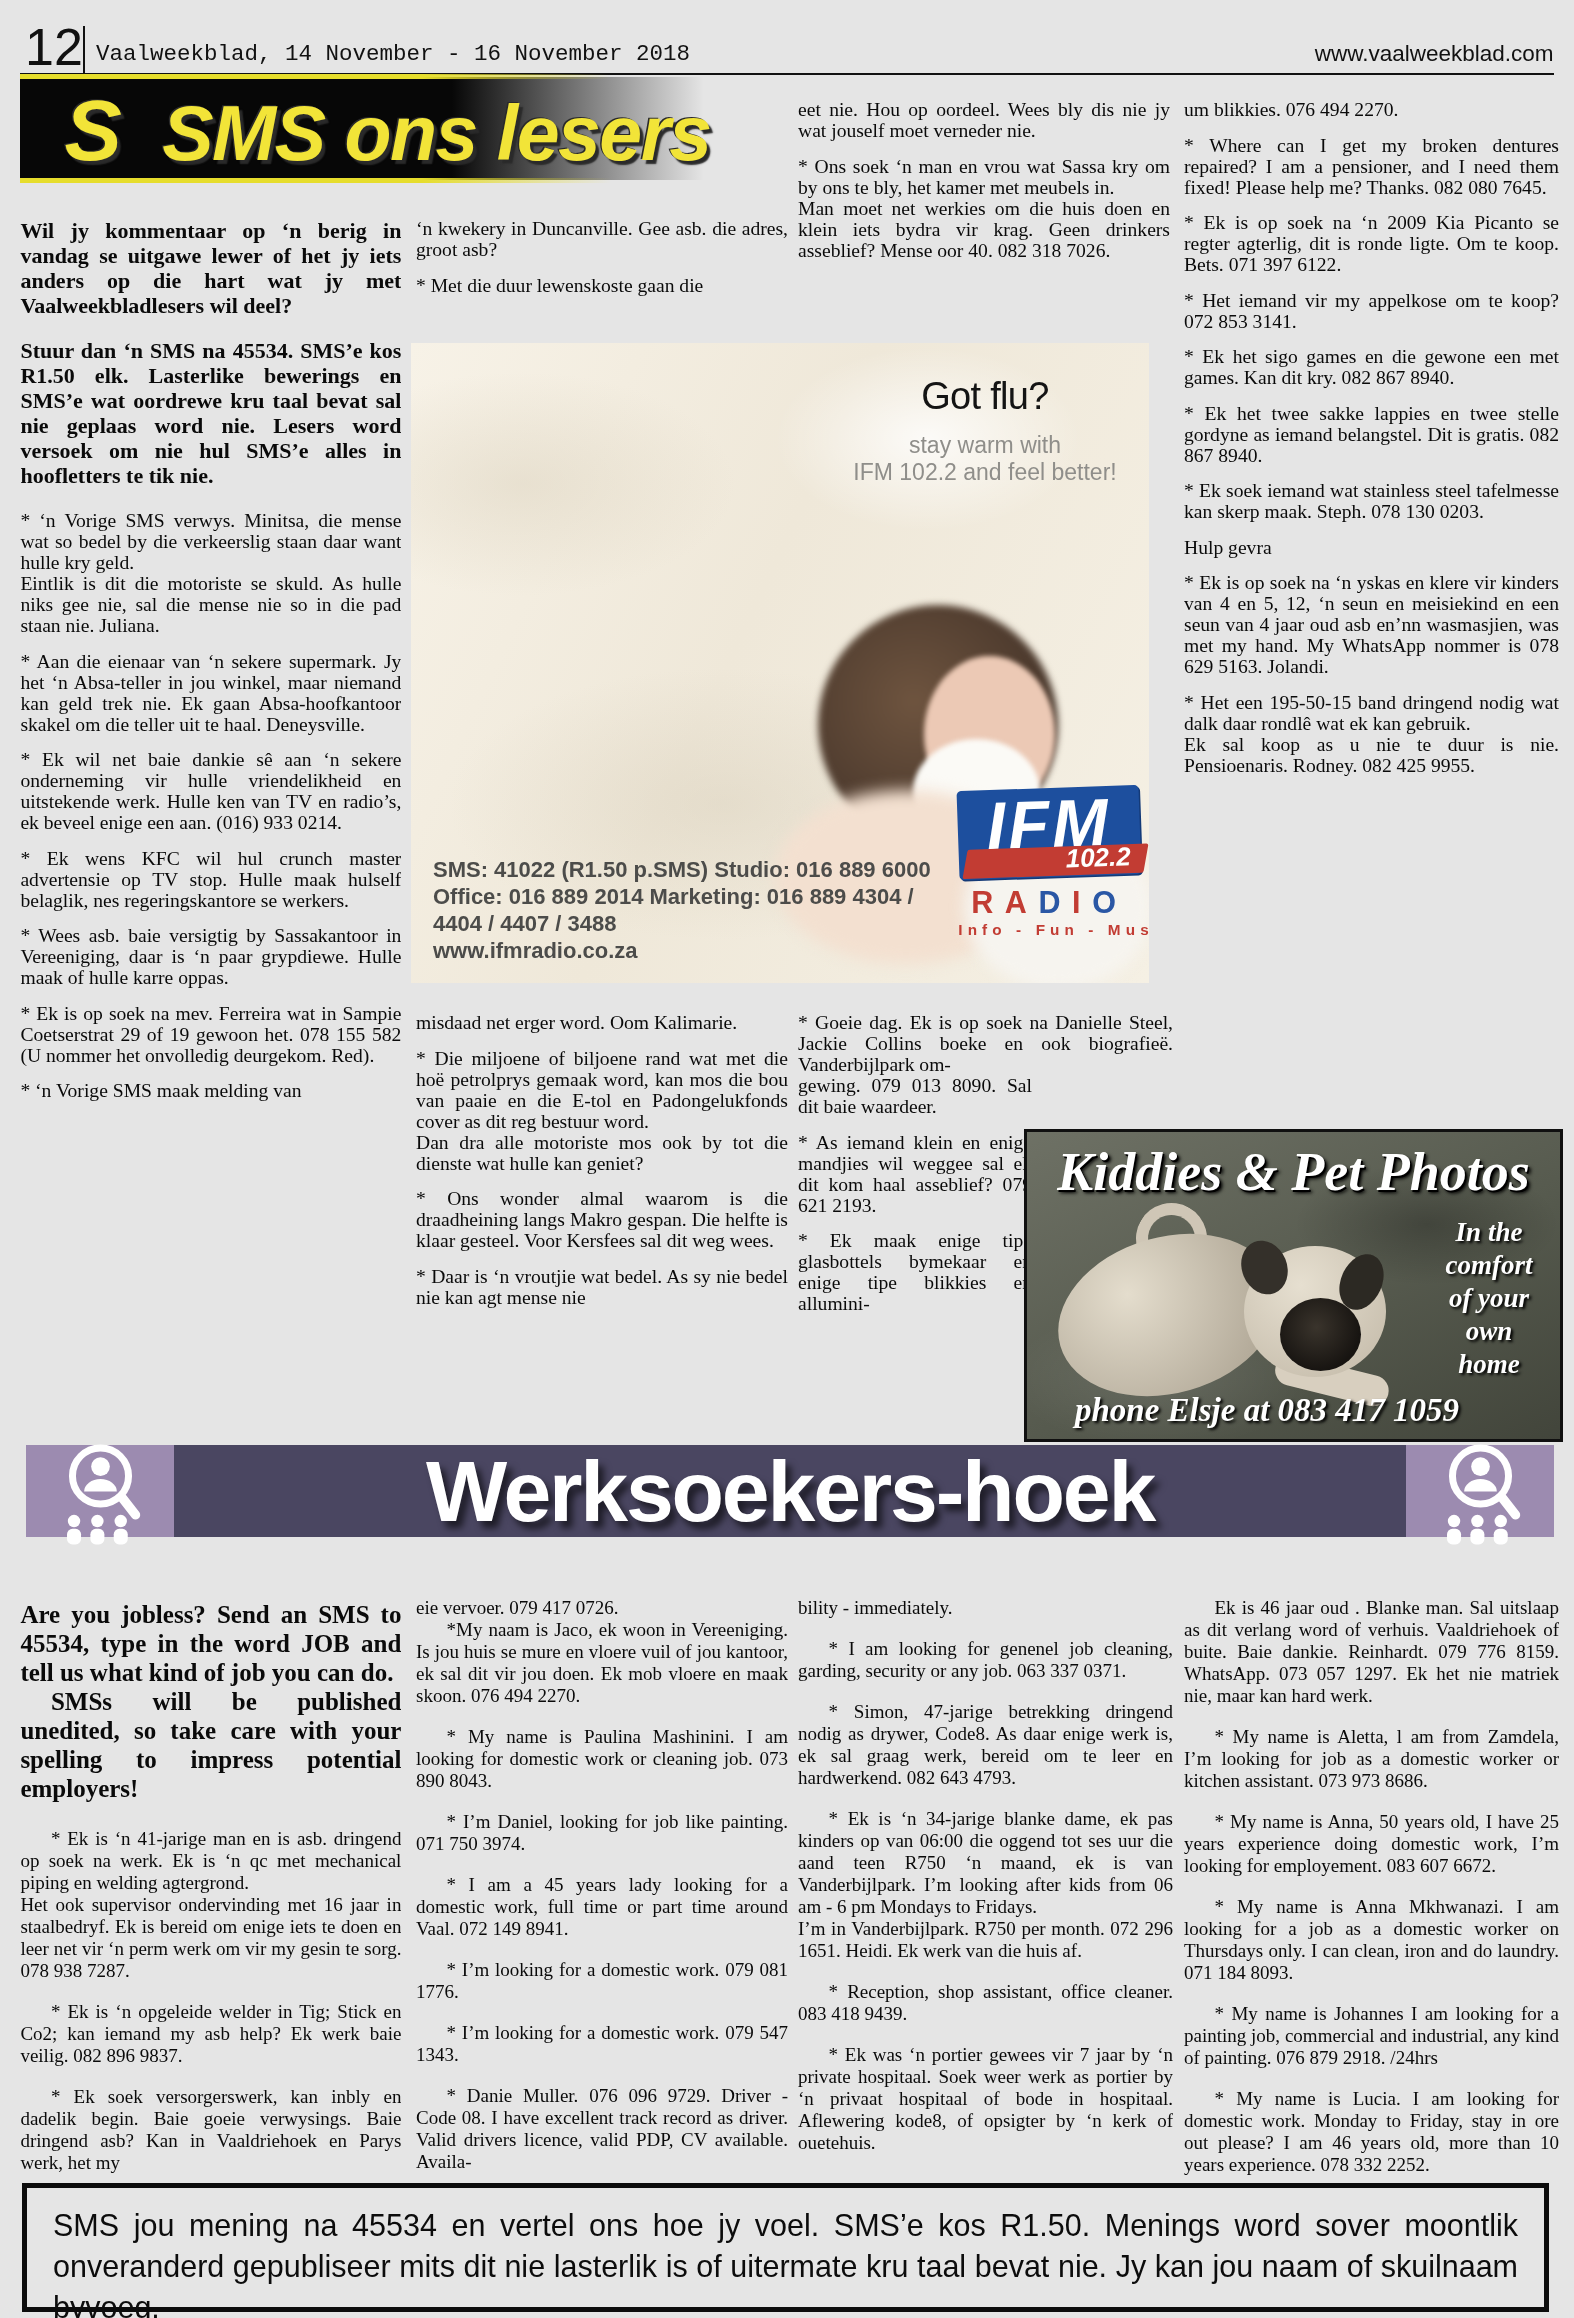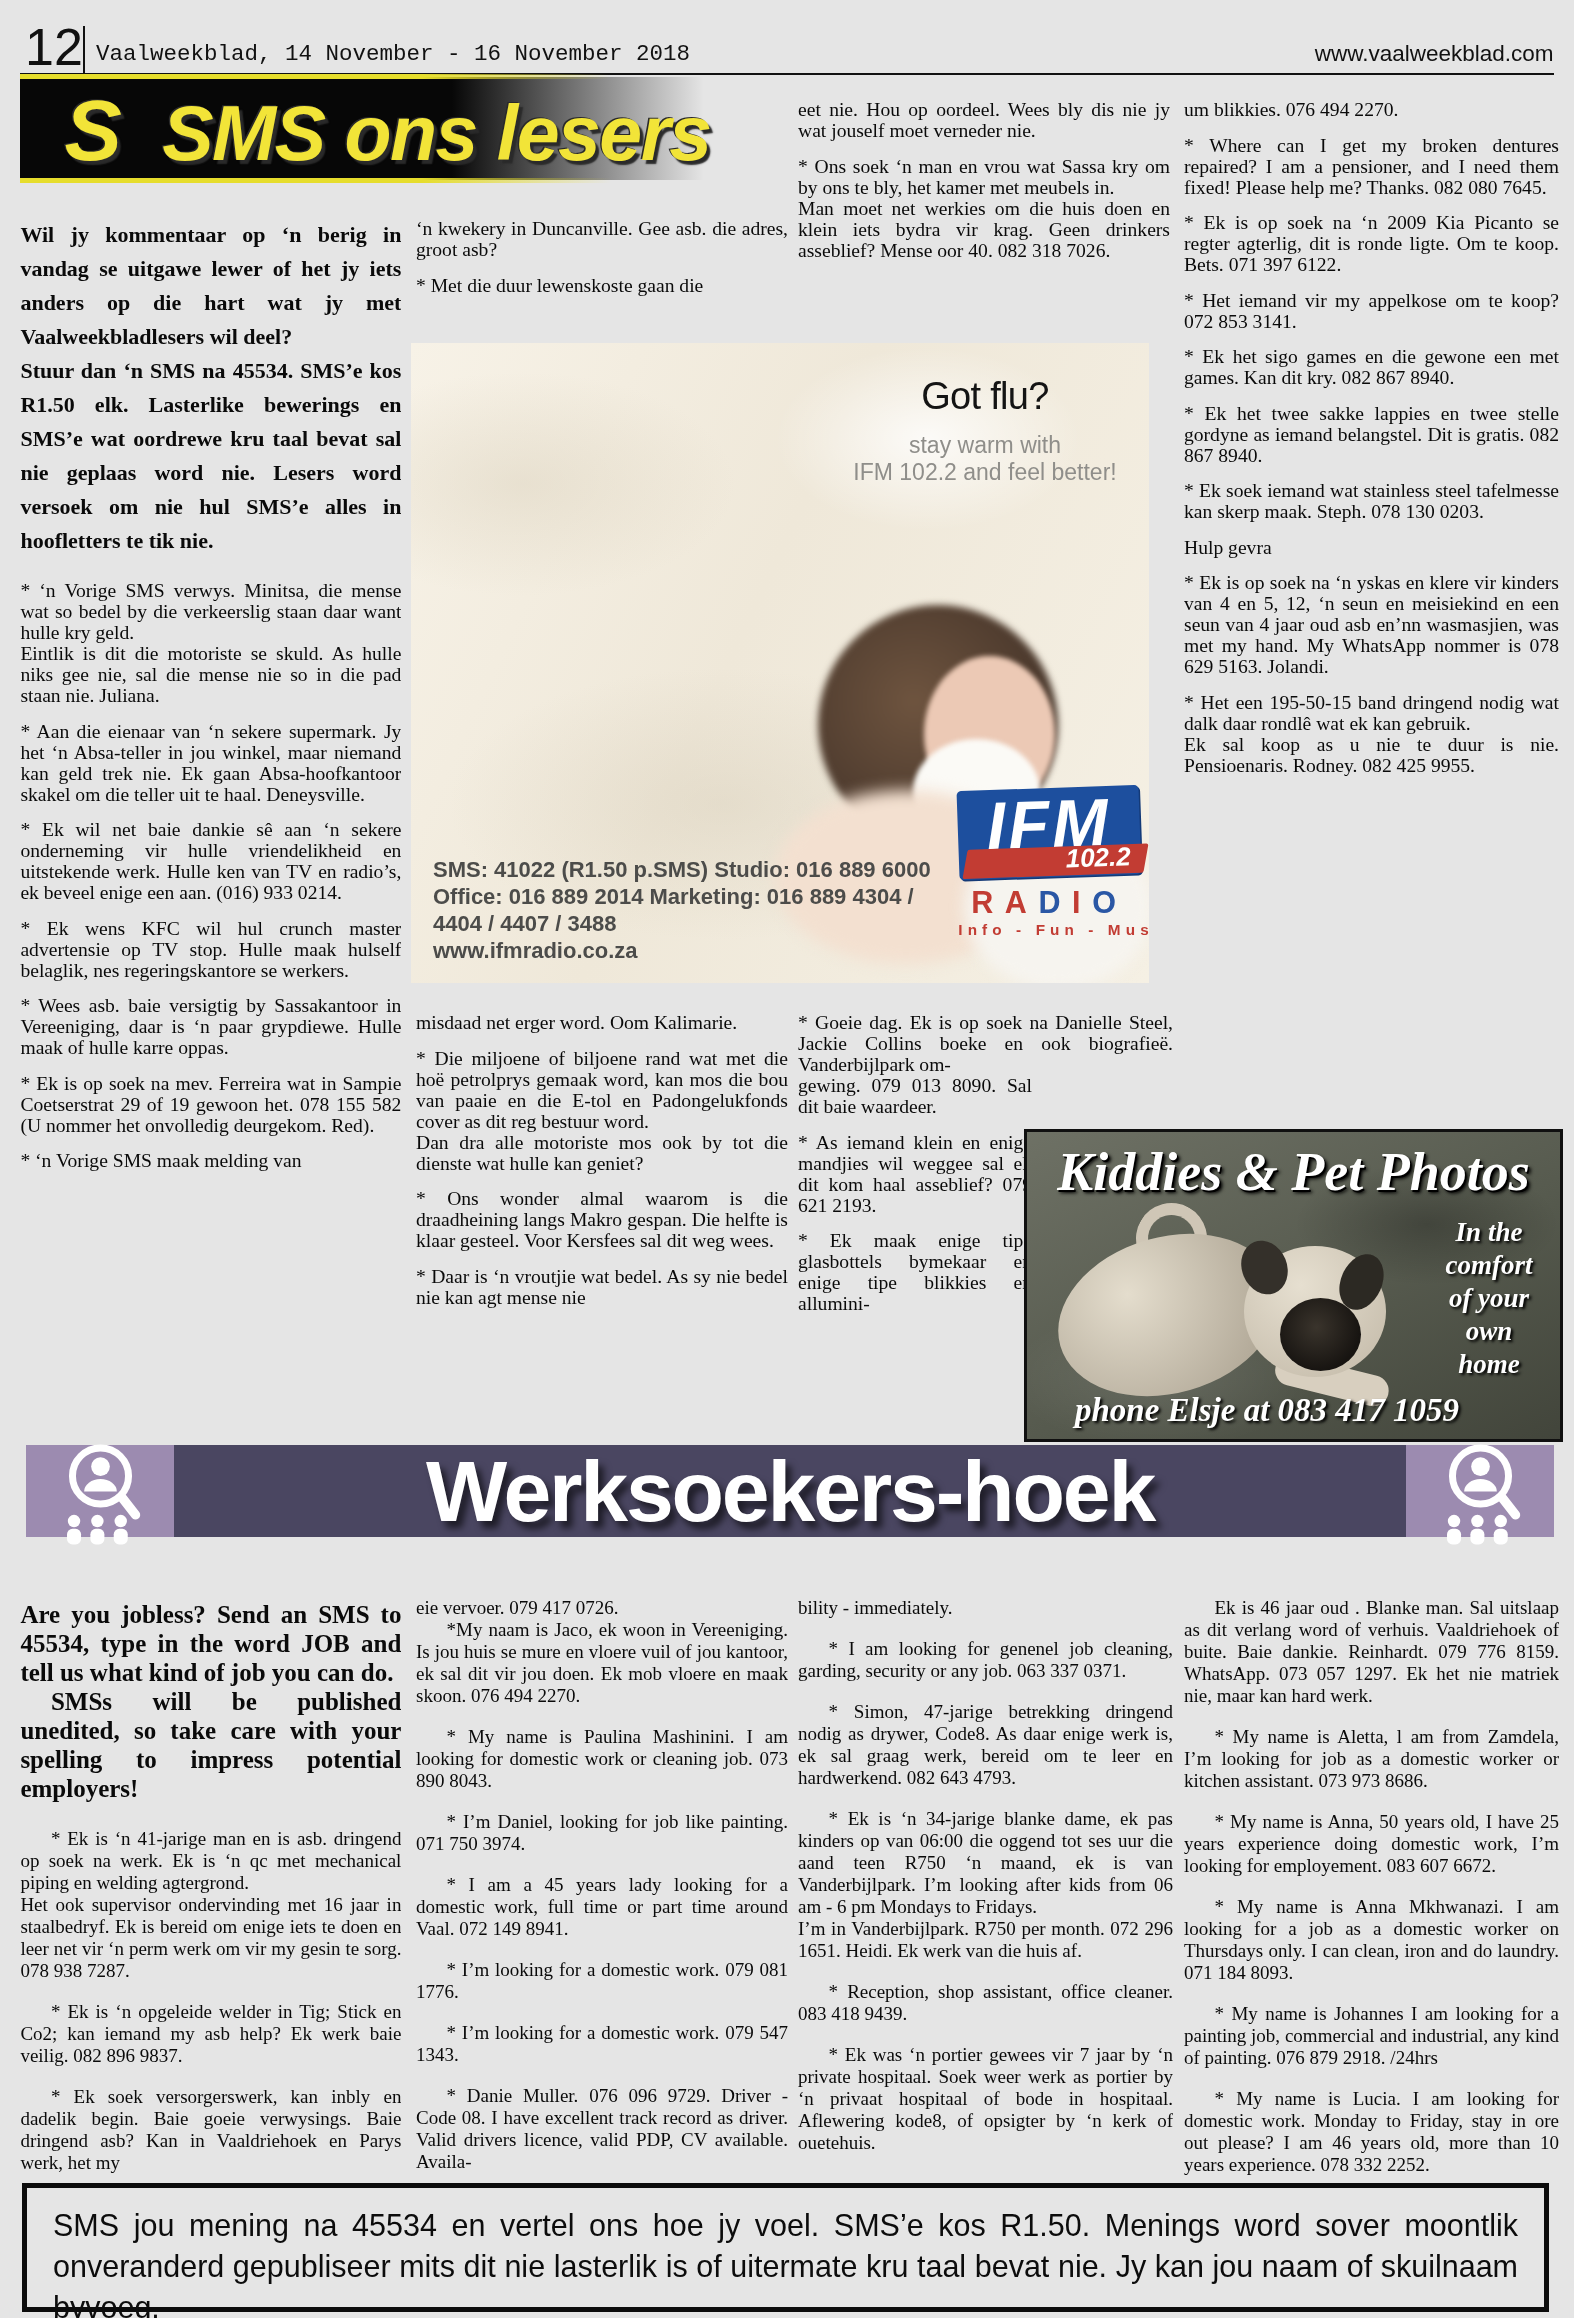--- a/index.html
+++ b/index.html
@@ -21,21 +21,21 @@
         background:linear-gradient(to right,#e6dd2c 0%,#e6dd2c 68%,rgba(230,221,44,0) 100%);}
   .logo-line.top{top:-2.9px}.logo-line.bottom{bottom:-2.9px}
   .logo-text{position:absolute;left:44px;top:4.4px;font-family:"Liberation Sans",sans-serif;
         font-weight:bold;font-style:italic;color:#f2e438;font-size:77px;letter-spacing:-1.5px;
         text-shadow:3.6px 3.6px 1.5px #2a2a2a,-1.5px -1.5px 0 #2a2a2a;white-space:nowrap;}
   .logo-initial{font-size:86px;margin-right:42px;}
   
   .serif-col{position:absolute;font-size:19.6px;line-height:21px;text-align:justify;overflow:hidden;}
   .serif-col p{margin:0 0 14.5px 0;}
   .pre{white-space:pre-line;}
-  .intro-bold{font-weight:bold;font-size:22px;line-height:34px;}
+  .intro-bold{font-weight:bold;font-size:22px;line-height:25px;}
   .intro-bold p{margin:0;}
   .subhead{margin:25px 0 20.4px 0;}
   .narrowp{width:234px;}
   
   .ifm-ad{position:absolute;left:411px;top:343px;width:738px;height:640px;overflow:hidden;
         background:
           radial-gradient(ellipse 305px 160px at 15% 22%, rgba(214,204,182,.40), transparent 70%),
           radial-gradient(ellipse 378px 189px at 42% 72%, rgba(208,198,176,.35), transparent 72%),
           radial-gradient(ellipse 218px 131px at 70% 15%, rgba(255,255,255,.8), transparent 70%),
           linear-gradient(115deg,#f7f2e7 0%,#efe8d9 45%,#f5f0e4 100%);}
@@ -134,21 +134,21 @@
 
   <div class="sms-logo">
     <div class="logo-line top"></div>
     <div class="logo-line bottom"></div>
     <div class="logo-text"><span class="logo-initial">S</span><span>SMS ons lesers</span></div>
   </div>
 
   <div class="serif-col" style="left:20.4px;top:218px;width:381px;height:1225px;">
     <div class="intro-bold">
       <p class="pre">Wil jy kommentaar op ‘n berig in vandag se uitgawe lewer of het jy iets anders op die hart wat jy met Vaalweekbladlesers wil deel?</p>
-      <p class="pre" style="margin-bottom:22px;">Stuur dan ‘n SMS na 45534. SMS’e kos R1.50 elk. Lasterlike bewerings en SMS’e wat oordrewe kru taal bevat sal nie geplaas word nie. Lesers word versoek om nie hul SMS’e alles in hoofletters te tik nie.</p>
+      <p class="pre" style="margin-bottom:22px;margin-top:20px;">Stuur dan ‘n SMS na 45534. SMS’e kos R1.50 elk. Lasterlike bewerings en SMS’e wat oordrewe kru taal bevat sal nie geplaas word nie. Lesers word versoek om nie hul SMS’e alles in hoofletters te tik nie.</p>
     </div>
     <p class="pre">* ‘n Vorige SMS verwys. Minitsa, die mense wat so bedel by die verkeerslig staan daar want hulle kry geld.
 Eintlik is dit die motoriste se skuld. As hulle niks gee nie, sal die mense nie so in die pad staan nie. Juliana.</p>
     <p class="pre">* Aan die eienaar van ‘n sekere supermark. Jy het ‘n Absa-teller in jou winkel, maar niemand kan geld trek nie. Ek gaan Absa-hoofkantoor skakel om die teller uit te haal. Deneysville.</p>
     <p class="pre">* Ek wil net baie dankie sê aan ‘n sekere onderneming vir hulle vriendelikheid en uitstekende werk. Hulle ken van TV en radio’s, ek beveel enige een aan. (016) 933 0214.</p>
     <p class="pre">* Ek wens KFC wil hul crunch master advertensie op TV stop. Hulle maak hulself belaglik, nes regeringskantore se werkers.</p>
     <p class="pre">* Wees asb. baie versigtig by Sassakantoor in Vereeniging, daar is ‘n paar grypdiewe. Hulle maak of hulle karre oppas.</p>
     <p class="pre">* Ek is op soek na mev. Ferreira wat in Sampie Coetserstrat 29 of 19 gewoon het. 078 155 582 (U nommer het onvolledig deurgekom. Red).</p>
     <p class="pre">* ‘n Vorige SMS maak melding van</p>
   </div>

